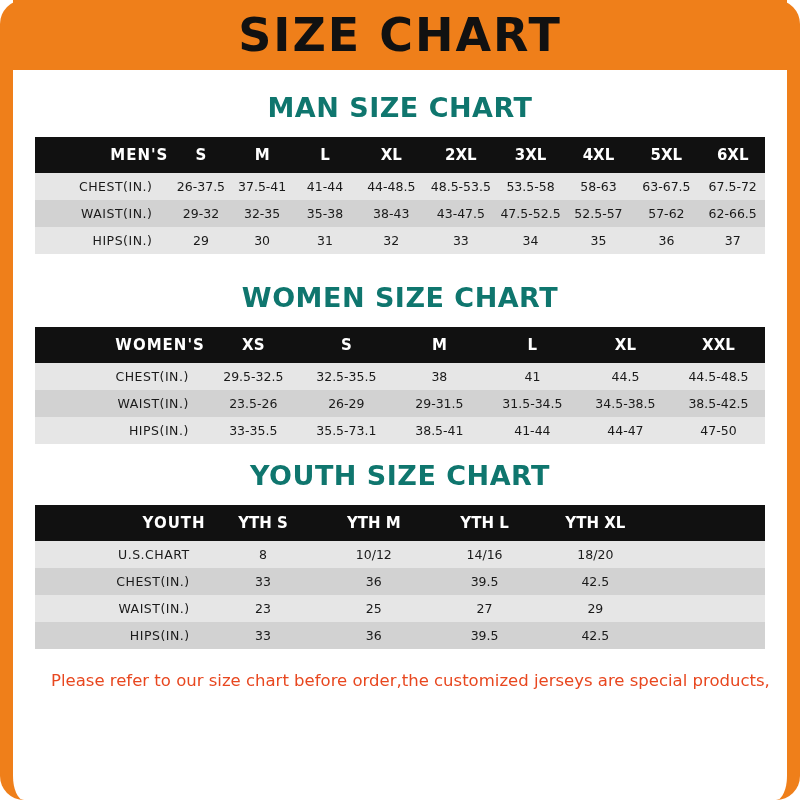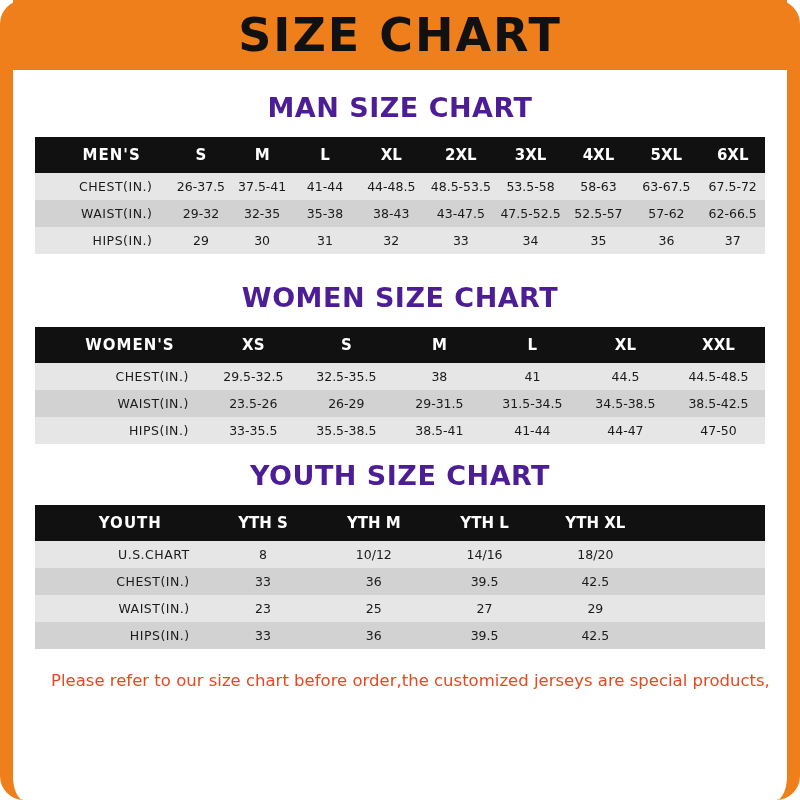--- a/index.html
+++ b/index.html
@@ -39,21 +39,21 @@
     line-height: 1;
   }
   .content {
     padding: 0 22px;
   }
   .section-title {
     text-align: center;
     font-family: "DejaVu Sans", sans-serif;
     font-weight: bold;
     font-size: 27px;
-    color: #4c1d95;
+    color: #0f766e;
     letter-spacing: 0.5px;
   }
   .sec1-title { margin: 22px 0 14px 0; }
   .sec2-title { margin: 28px 0 14px 0; }
   .sec3-title { margin: 16px 0 14px 0; }
 
   table.size-table {
     width: 100%;
     border-collapse: collapse;
     table-layout: fixed;
@@ -63,21 +63,21 @@
   }
   table.size-table tr.head-row th {
     color: #ffffff;
     font-family: "DejaVu Sans", sans-serif;
     font-weight: bold;
     font-size: 15px;
     padding: 9px 2px;
     text-align: center;
   }
   table.size-table tr.head-row th.first-col {
-    text-align: center;
+    text-align: right;
     padding-left: 20px;
     letter-spacing: 1px;
   }
   table.size-table td {
     font-size: 12.5px;
     color: #1a1a1a;
     text-align: center;
     padding: 6px 2px;
     font-family: "DejaVu Sans", sans-serif;
   }
@@ -200,21 +200,21 @@
         <td>23.5-26</td>
         <td>26-29</td>
         <td>29-31.5</td>
         <td>31.5-34.5</td>
         <td>34.5-38.5</td>
         <td>38.5-42.5</td>
       </tr>
       <tr class="row-light">
         <td class="first-col">HIPS(IN.)</td>
         <td>33-35.5</td>
-        <td>35.5-38.5</td>
+        <td>35.5-73.1</td>
         <td>38.5-41</td>
         <td>41-44</td>
         <td>44-47</td>
         <td>47-50</td>
       </tr>
     </tbody>
       </table>
 
     <div class="section-title sec3-title">YOUTH SIZE CHART</div>
     <table class="size-table youth-table">

